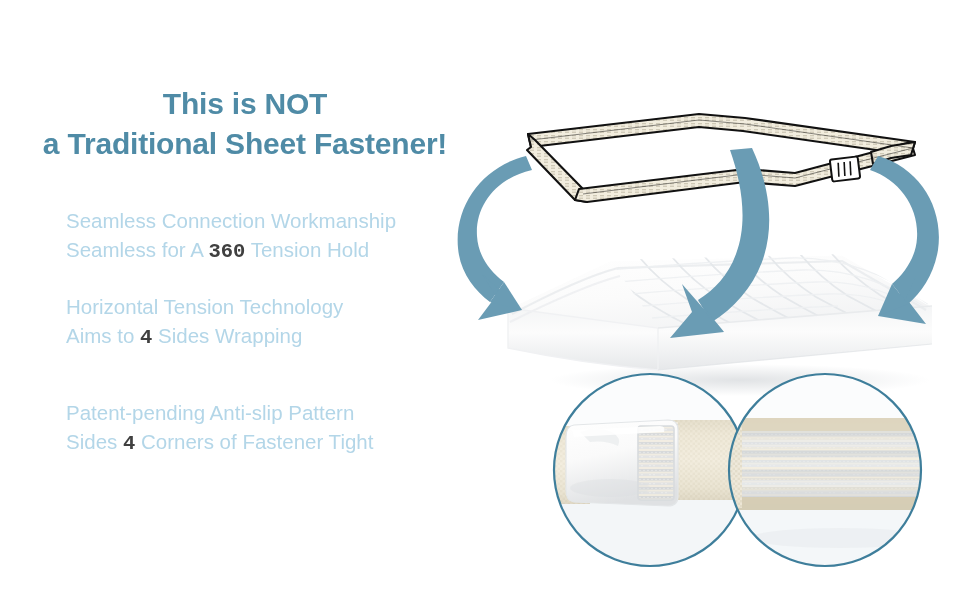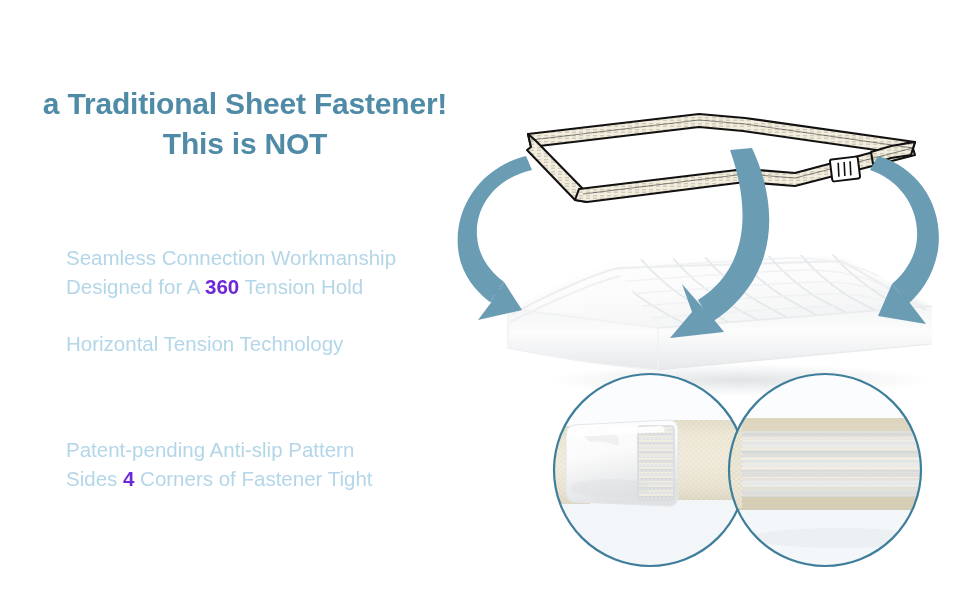--- a/index.html
+++ b/index.html
@@ -26,57 +26,58 @@
   .headline .hl-line{display:block;white-space:nowrap;}
 
   .feature{
     position:absolute;
     left:66px;
     width:420px;
     font-size:20.5px;
     line-height:29px;
     color:#B3D6E8;
     white-space:nowrap;
-    margin-top:37px;
   }
   .feature .f-line{display:block;}
   .feature .num{
     font-weight:bold;
-    color:#6d28d9;
+    color:#404040;
+    font-family:Liberation Mono, monospace;
   }
   #feature-1{top:206px;}
   #feature-2{top:292px;}
   #feature-3{top:398px;}
 
   
   .art{position:absolute;}
   #strap-art{left:495px;top:98px;width:460px;height:120px;}
   #arrows-art{left:430px;top:150px;width:540px;height:220px;}
   #mattress-art{left:490px;top:248px;width:460px;height:148px;}
   #circles-art{left:550px;top:370px;width:400px;height:205px;}
 
   svg{display:block;overflow:visible;}
 </style>
 </head>
 <body>
 
 <div id="infographic">
 
   <div class="headline">
+    <span class="hl-line">This is NOT</span>
     <span class="hl-line">a Traditional Sheet Fastener!</span>
-    <span class="hl-line">This is NOT</span>
   </div>
 
   <div class="feature" id="feature-1">
     <span class="f-line">Seamless Connection Workmanship</span>
-    <span class="f-line"><span>Designed for A </span><span class="num">360</span><span> Tension Hold</span></span>
+    <span class="f-line"><span>Seamless for A </span><span class="num">360</span><span> Tension Hold</span></span>
   </div>
 
   <div class="feature" id="feature-2">
     <span class="f-line">Horizontal Tension Technology</span>
+    <span class="f-line"><span>Aims to </span><span class="num">4</span><span> Sides Wrapping</span></span>
   </div>
 
   <div class="feature" id="feature-3">
     <span class="f-line">Patent-pending Anti-slip Pattern</span>
     <span class="f-line"><span>Sides </span><span class="num">4</span><span> Corners of Fastener Tight</span></span>
   </div>
 
   <div class="art" id="mattress-art">
     <svg width="460" height="148" viewBox="0 0 460 148">
       <defs>

